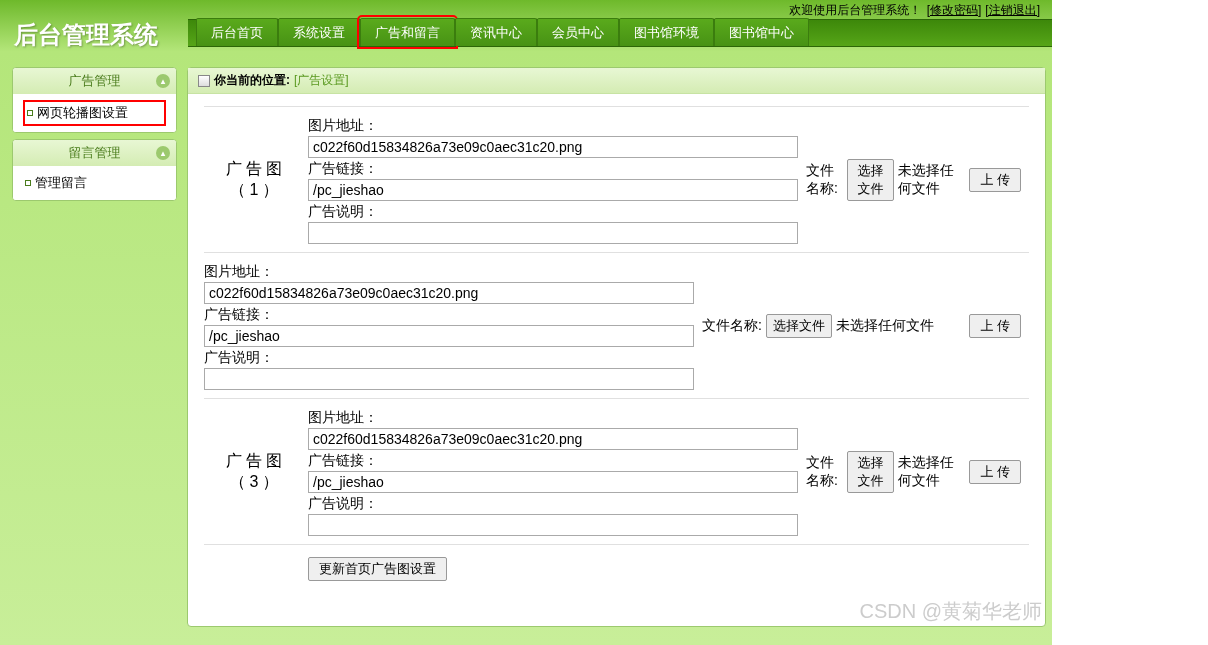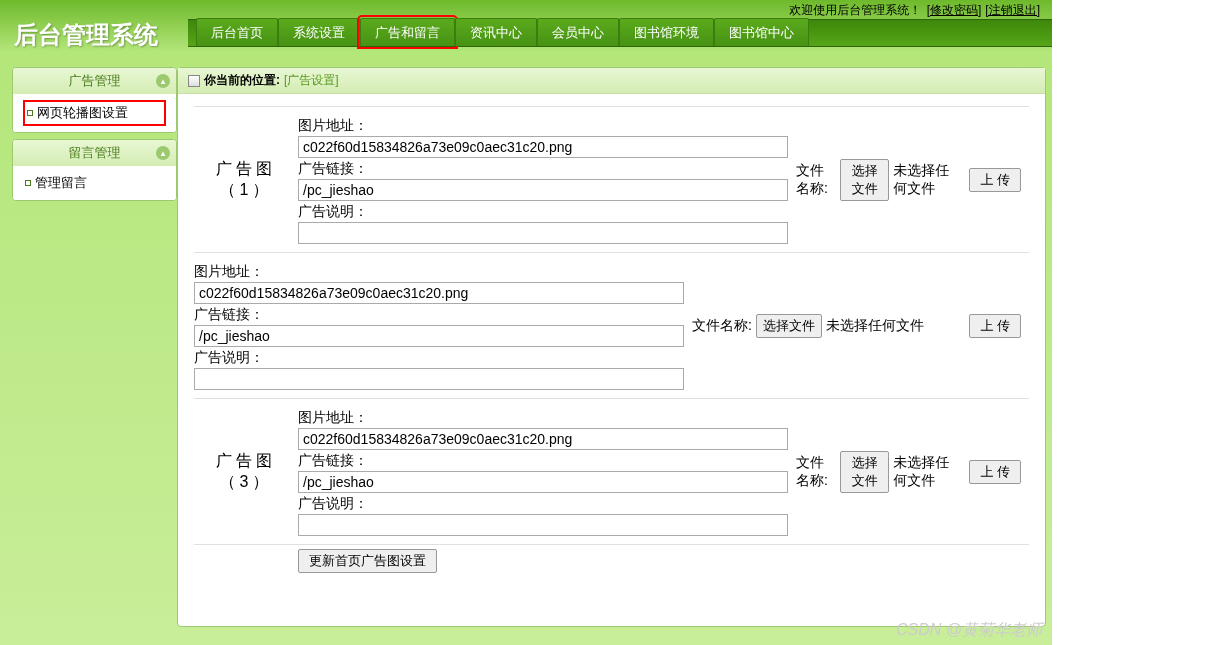--- a/index.html
+++ b/index.html
@@ -5,21 +5,21 @@
 * { box-sizing: border-box; margin: 0; padding: 0; }
 body { font-family: Arial, "Microsoft YaHei", sans-serif; font-size: 13px; background: #fff; }
 .wrapper { width: 1052px; height: 645px; background: linear-gradient(to bottom, #6eb92b 0%, #b4e67a 8%, #c8ee99 100%); position: relative; }
 .topbar { display: flex; justify-content: flex-end; align-items: center; padding: 2px 10px 0 0; font-size: 12px; color: #000; }
 .topbar a { color: #000; text-decoration: underline; margin: 0 2px; cursor: pointer; }
 .header-row { display: flex; padding: 0 0 0 14px; height: 40px; }
 .logo { color: #fff; font-size: 24px; font-weight: bold; text-shadow: 1px 1px 2px rgba(0,0,0,0.3); margin-right: 30px; padding-bottom: 6px; }
 .navbar { display: flex; flex: 1; background: linear-gradient(to bottom, #3d880a, #56a518); border-top: 1px solid #2c6607; border-bottom: 1px solid #2c6607; padding: 4px 8px 0 8px; align-items: flex-end; height: 28px; }
 .nav-item { background: linear-gradient(to bottom, #5aaa1c, #479214); color: #fff; padding: 5px 14px 4px; font-size: 13px; cursor: pointer; border: 1px solid #3b7d0e; border-bottom: none; border-radius: 2px 2px 0 0; white-space: nowrap; }
 .nav-item.highlight { outline: 2px solid #ff0000; outline-offset: 1px; }
-.main { display: flex; padding: 8px 6px 0 12px; }
+.main { display: flex; padding: 8px 6px 0 12px; gap: 10px; }
 .sidebar { width: 165px; }
 .side-panel { background: #fff; border: 1px solid #9cc96e; border-radius: 4px; margin-bottom: 6px; overflow: hidden; }
 .side-head { background: linear-gradient(to bottom, #e8f7d4, #d4ecb3); padding: 4px 8px; font-size: 13px; display: flex; justify-content: center; align-items: center; position: relative; color: #4a7c1c; }
 .side-toggle { position: absolute; right: 6px; width: 14px; height: 14px; border-radius: 50%; background: #9cc96e; color: #fff; font-size: 9px; display: flex; align-items: center; justify-content: center; cursor: pointer; }
 .side-body { padding: 6px 10px; background: #fff; }
 .side-link { display: flex; align-items: center; gap: 4px; font-size: 13px; cursor: pointer; padding: 2px 2px; }
 .side-link.hl { border: 2px solid #ff0000; }
 .side-dot { width: 6px; height: 6px; border: 1px solid #4a7c1c; background: #fff; }
 .content { flex: 1; background: #fff; border: 1px solid #9cc96e; border-radius: 4px; min-height: 560px; }
 .breadcrumb { background: linear-gradient(to bottom, #e8f7d4, #d4ecb3); border-bottom: 1px solid #c7e3a3; padding: 4px 10px; font-size: 12px; display: flex; align-items: center; gap: 4px; }
@@ -30,22 +30,22 @@
 .ad-block { display: flex; align-items: center; border-top: 1px solid #e0e0e0; padding: 8px 0; }
 .ad-label { width: 104px; font-size: 16px; text-align: center; letter-spacing: 4px; }
 .ad-fields { width: 490px; }
 .fld-label { font-size: 14px; margin: 2px 0 1px; }
 .txt { width: 490px; height: 22px; border: 1px solid #aaa; padding: 1px 4px; font-size: 14px; font-family: inherit; }
 .file-col { flex: 1; display: flex; align-items: center; gap: 4px; padding-left: 8px; font-size: 14px; }
 .file-btn { background: #efefef; border: 1px solid #999; border-radius: 2px; padding: 2px 6px; cursor: pointer; font-size: 13px; }
 .no-file { font-size: 14px; }
 .upload-col { width: 70px; text-align: right; padding-right: 8px; }
 .btn { background: #efefef; border: 1px solid #999; border-radius: 2px; padding: 2px 10px; cursor: pointer; font-size: 13px; }
-.submit-row { border-top: 1px solid #e0e0e0; padding: 4px 0 0 104px; }
-.watermark { position: absolute; bottom: 4px; right: 10px; color: #ccc; font-size: 16px; font-style: italic; }
+.submit-row { border-top: 1px solid #e0e0e0; padding: 12px 0 0 104px; }
+.watermark { position: absolute; bottom: 20px; right: 10px; color: #ccc; font-size: 20px; }
 </style>
 </head>
 <body>
 
 <div class="wrapper">
   <div class="topbar">
     <span>欢迎使用后台管理系统！</span>&nbsp;
     <a>[修改密码]</a>
     <a>[注销退出]</a>
   </div>

